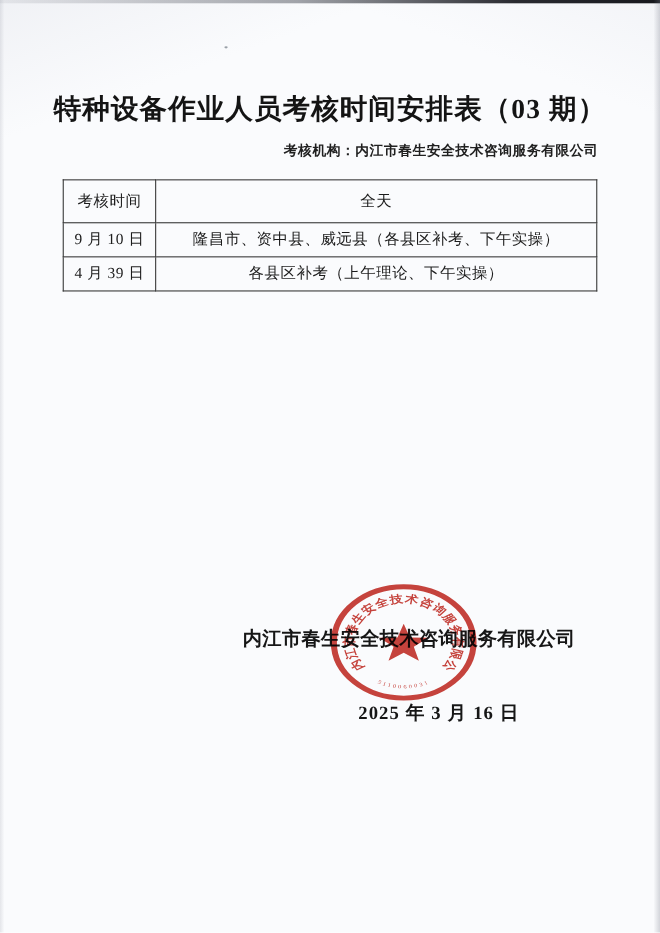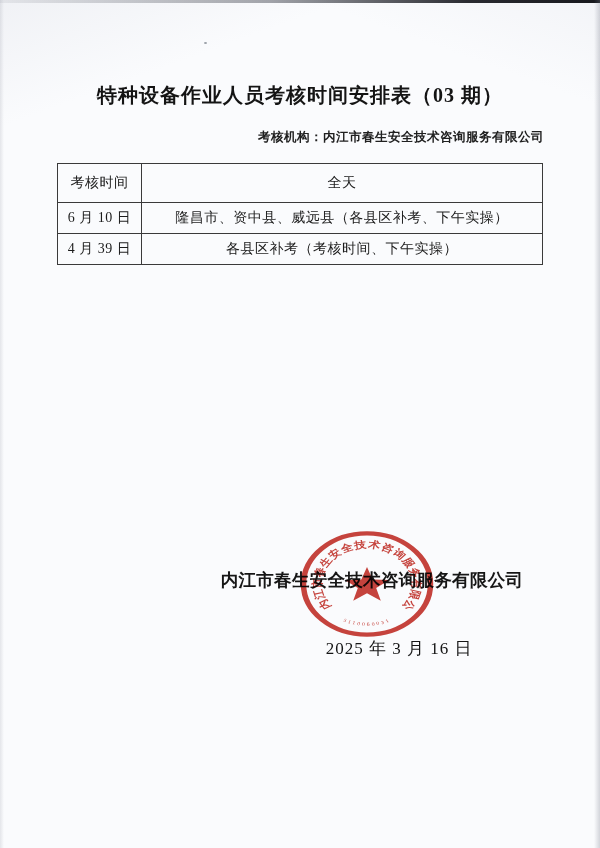--- a/index.html
+++ b/index.html
@@ -25,21 +25,21 @@
   }
   .scan-left-edge {
     position:absolute; top:0; left:0; width:4px; height:100%;
     background:linear-gradient(90deg, rgba(150,153,165,.22), rgba(150,153,165,0));
   }
   .speck { position:absolute; left:204px; top:42px; width:3px; height:2px; background:#9aa0a8; border-radius:50%; }
 
   .doc-title {
     position:absolute; top:82px; left:0; width:100%;
     margin:0; text-align:center;
-    font-size:20px; font-weight:bold; letter-spacing:1px;
+    font-size:25px; font-weight:bold; letter-spacing:1px;
     color:#141414;
   }
   .agency-line {
     position:absolute; top:129px; right:56px;
     font-size:12.5px; font-weight:bold; letter-spacing:.5px;
     color:#202020;
     font-family:Liberation Mono, monospace;
   }
 
   table.schedule {
@@ -61,21 +61,21 @@
 
   .company-line {
     position:absolute; top:568px; left:372px; transform:translateX(-50%);
     white-space:nowrap;
     font-size:17.5px; font-weight:bold; letter-spacing:.3px;
     color:#161616;
   }
   .date-line {
     position:absolute; top:637px; left:399px; transform:translateX(-50%);
     white-space:nowrap;
-    font-size:17px; font-weight:normal; letter-spacing:1px;
+    font-size:17px; font-weight:bold; letter-spacing:1px;
     color:#161616;
   }
 
   .seal {
     position:absolute; left:298px; top:529px;
     width:138px; height:110px;
     opacity:.92;
     mix-blend-mode:multiply;
     pointer-events:none;
   }
@@ -103,26 +103,26 @@
     <colgroup>
         <col class="c-date">
         <col>
       </colgroup>
     <tbody>
         <tr class="head">
       <th>考核时间</th>
       <th>全天</th>
     </tr>
     <tr class="data">
-      <td>6 月 10 日</td>
+      <td>9 月 10 日</td>
       <td>隆昌市、资中县、威远县（各县区补考、下午实操）</td>
     </tr>
     <tr class="data">
       <td>4 月 39 日</td>
-      <td>各县区补考（考核时间、下午实操）</td>
+      <td>各县区补考（上午理论、下午实操）</td>
     </tr>
   </tbody>
     </table>
 
   <div class="company-line">内江市春生安全技术咨询服务有限公司</div>
 
   <div class="date-line">2025 年 3 月 16 日</div>
 
   <svg class="seal" viewBox="0 0 200 200" preserveAspectRatio="none" aria-hidden="true">
     <defs>

